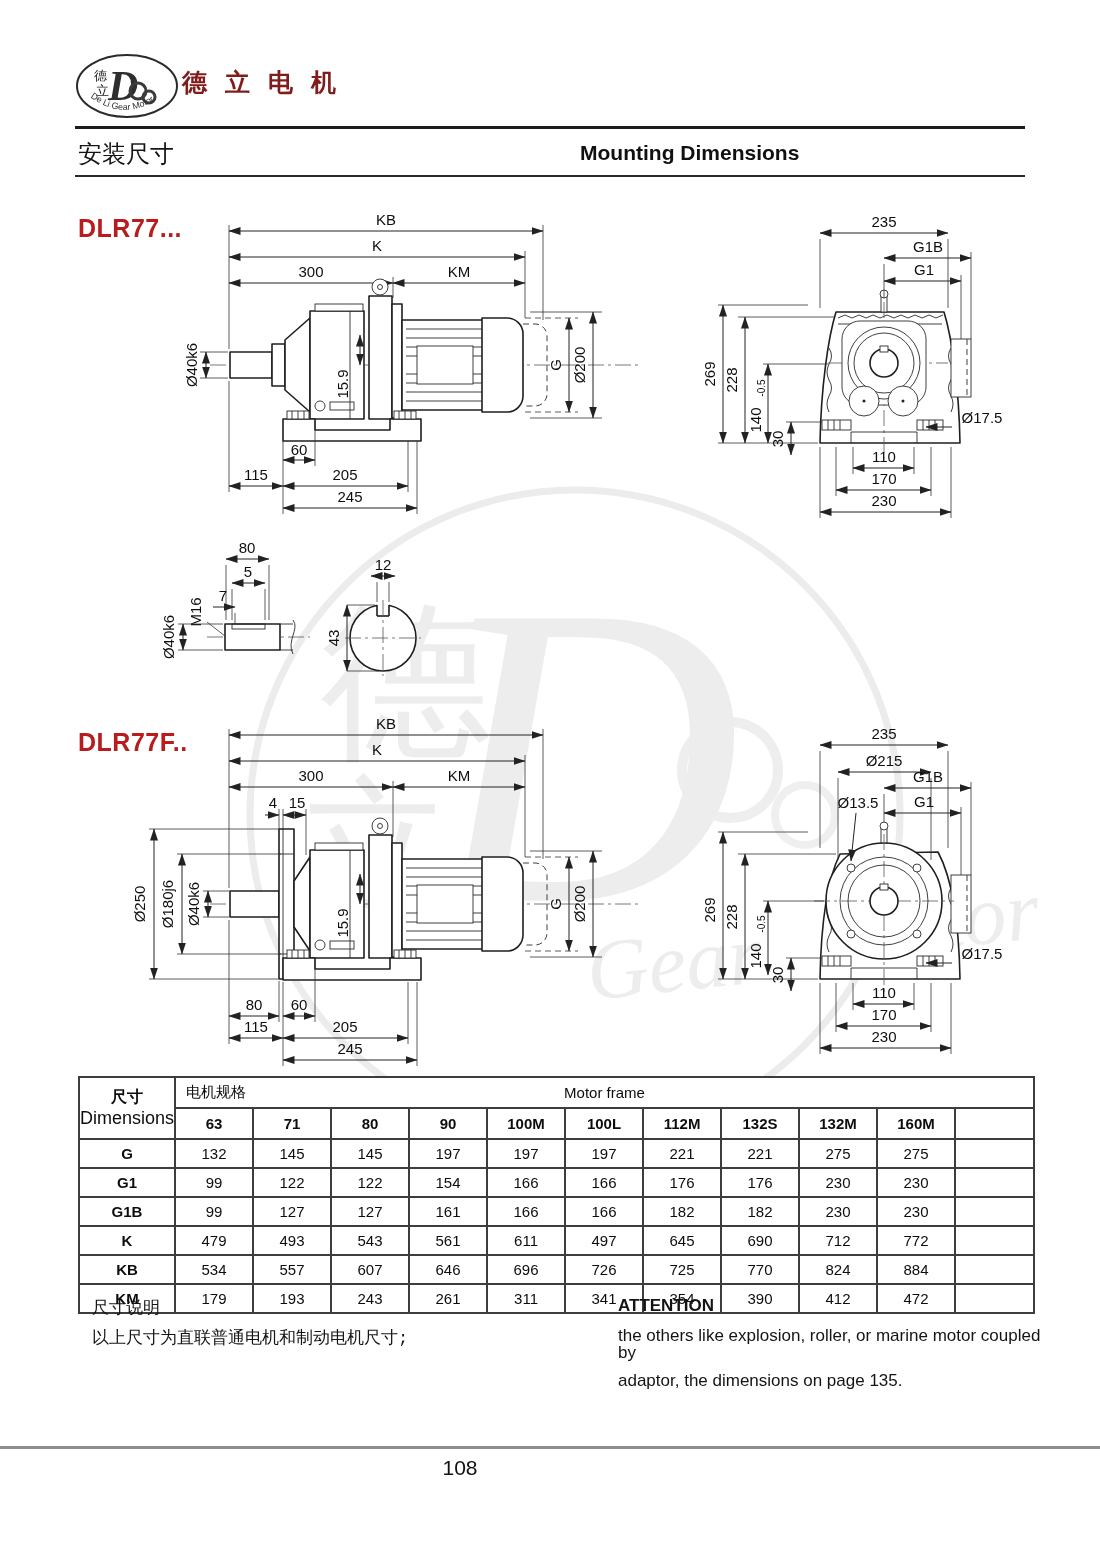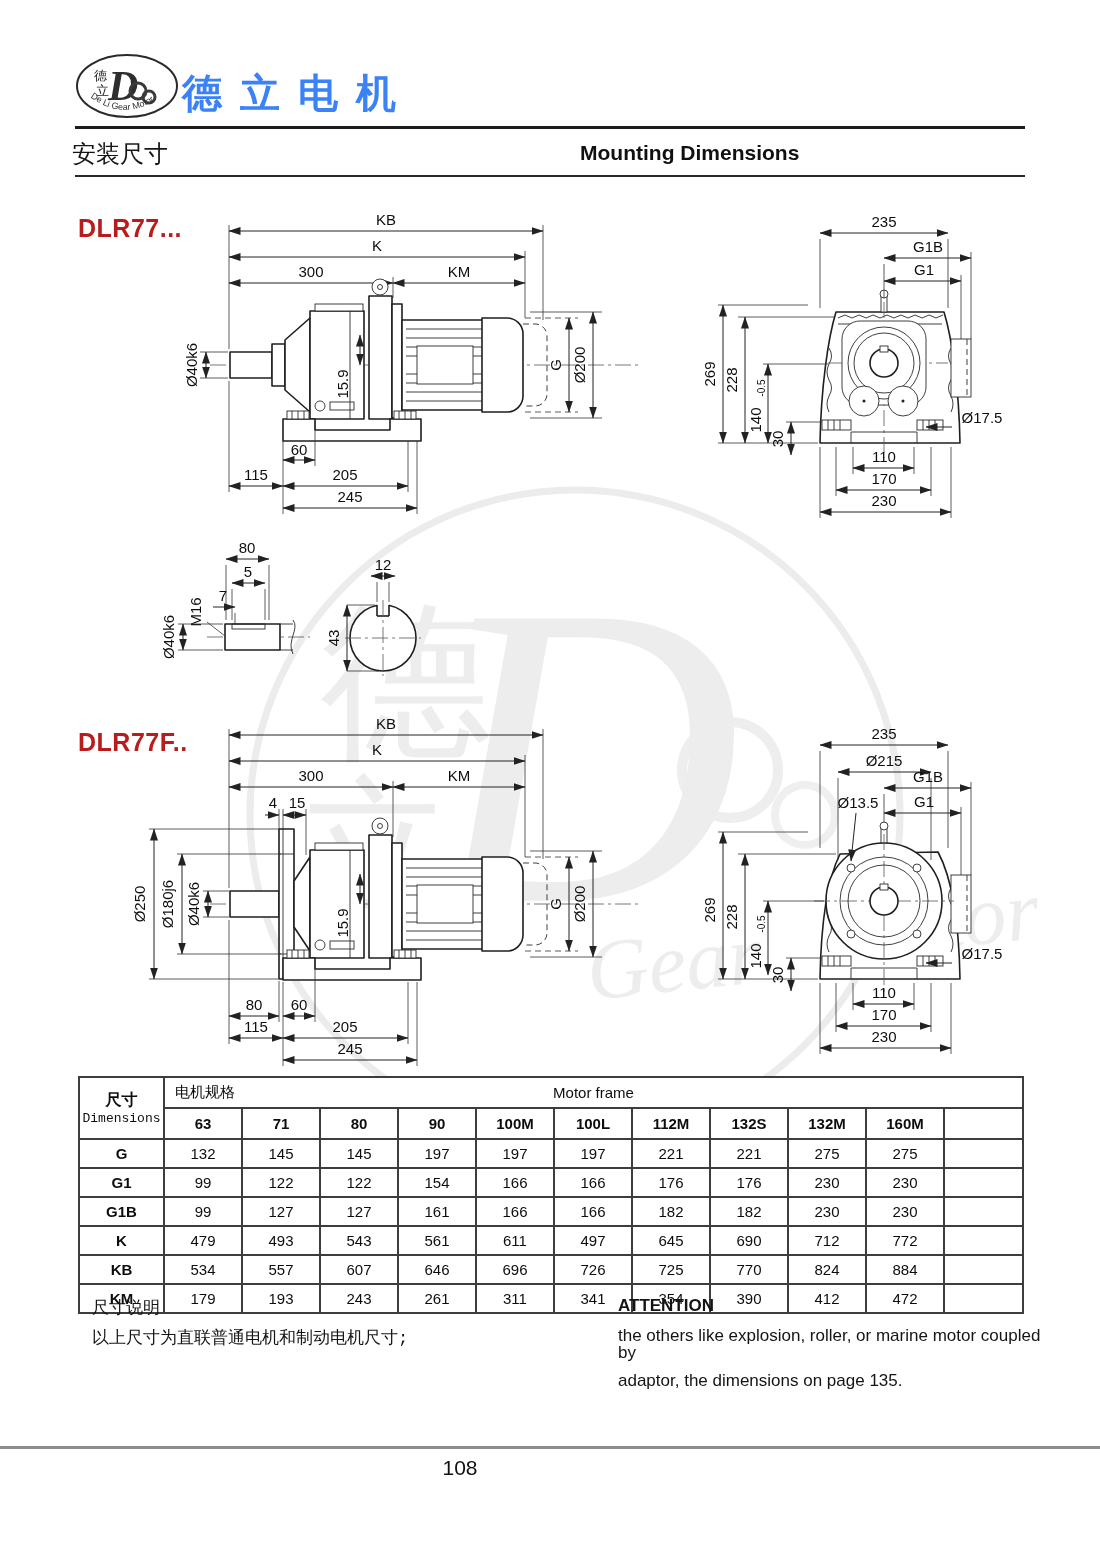--- a/index.html
+++ b/index.html
@@ -2,45 +2,45 @@
 <html><head>
 <meta charset="utf-8">
 <style>
   html,body{margin:0;padding:0;background:#fff;}
   #page{position:relative;width:1100px;height:1555px;background:#fff;overflow:hidden;
         font-family:"Liberation Sans",sans-serif;color:#111;}
   #wm{position:absolute;left:0;top:0;z-index:0;}
   .layer{position:absolute;z-index:1;}
   
   #brand-name{position:absolute;left:182px;top:66px;font-family:"Liberation Serif",serif;
-    font-weight:bold;font-size:40px;letter-spacing:18px;color:#3b82f6;}
+    font-weight:bold;font-size:25px;letter-spacing:18px;color:#7f1d1d;}
   .rule-thick{position:absolute;left:75px;width:950px;height:3px;background:#1c1c1c;}
   .rule-thin{position:absolute;left:75px;width:950px;height:2px;background:#2a2a2a;}
-  #title-zh{position:absolute;left:72px;top:138px;font-size:24px;color:#151515;}
+  #title-zh{position:absolute;left:78px;top:138px;font-size:24px;color:#151515;}
   #title-en{position:absolute;left:580px;top:141px;font-size:21px;font-weight:bold;color:#101010;}
   .dwg-label{position:absolute;font-size:25px;font-weight:bold;color:#b91c1c;letter-spacing:0.5px;}
   
   .ol{fill:none;stroke:#1f1f1f;stroke-width:1.6;stroke-linejoin:round;}
   .olf{fill:#fff;stroke:#1f1f1f;stroke-width:1.6;stroke-linejoin:round;}
   .tl{fill:none;stroke:#2a2a2a;stroke-width:0.9;}
   .tlf{fill:#fff;stroke:#2a2a2a;stroke-width:0.9;}
   .cl{fill:none;stroke:#555;stroke-width:0.8;stroke-dasharray:16 4 3 4;}
   .dsh{stroke-dasharray:6 4;}
   .ext{stroke:#333;stroke-width:0.8;fill:none;}
   .dim{stroke:#222;stroke-width:1;fill:none;marker-start:url(#arw);marker-end:url(#arw);}
   .ae{stroke:#222;stroke-width:1;fill:none;marker-end:url(#arw);}
   .dt{font-family:"Liberation Sans",sans-serif;font-size:15px;fill:#0e0e0e;text-anchor:middle;}
   .dts{font-size:10px;}
   
   #dims-table{position:absolute;left:78px;top:1076px;border-collapse:collapse;table-layout:fixed;}
   #dims-table th,#dims-table td{border:2px solid #3d3d3d;font-size:15px;text-align:center;
      padding:0;height:27px;background:#fff;color:#0d0d0d;}
   #dims-table thead th{height:29px;}
-  #dims-table .c0 div{font-size:16px;font-family:Liberation Mono, monospace;}
-  #dims-table .c0 .sub{font-size:13px;font-weight:normal;}
+  #dims-table .c0 div{font-size:16px;}
+  #dims-table .c0 .sub{font-size:18px;font-weight:normal;}
   #dims-table .mf{position:relative;font-weight:normal;}
   #dims-table .speczh{position:absolute;left:10px;top:5px;font-size:15px;}
   #dims-table .mfen{font-size:15px;}
   #dims-table .rowlabel{font-weight:bold;}
   
   .notes{position:absolute;top:1296px;font-size:17px;color:#141414;}
   .notes .nt{font-weight:normal;margin-bottom:10px;}
   .notes.en .nt{font-weight:bold;}
   .notes .nl{margin-top:11px;line-height:17px;}
   #notes-zh{left:92px;width:520px;font-family:Liberation Mono, monospace;}

